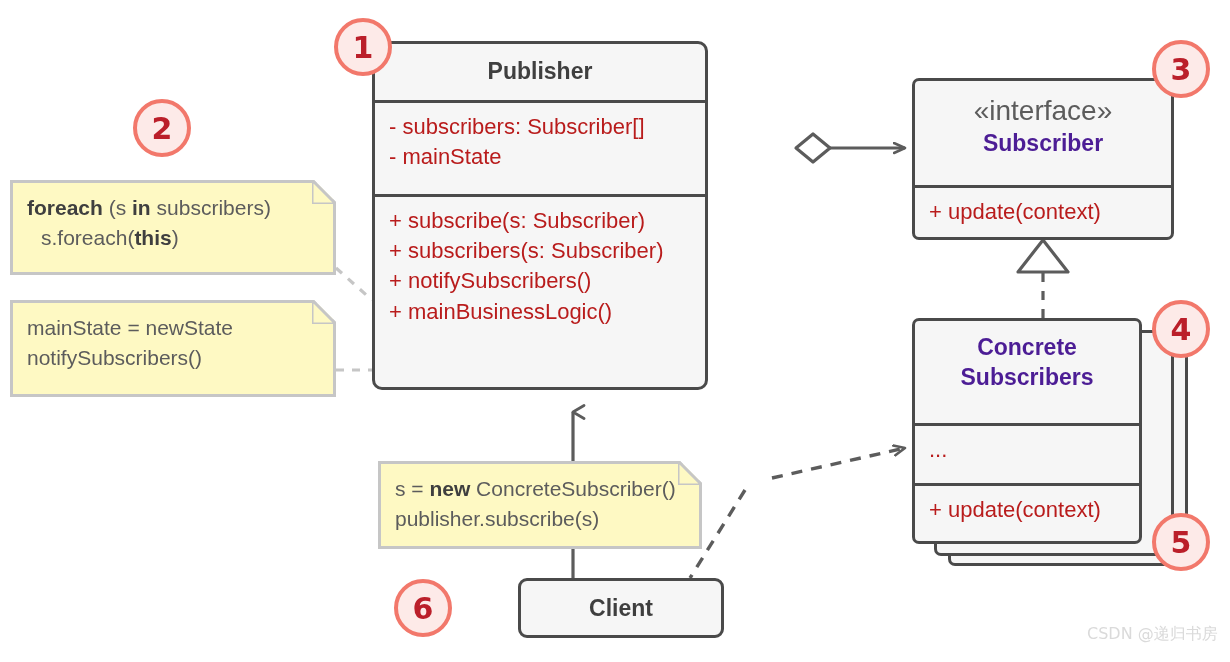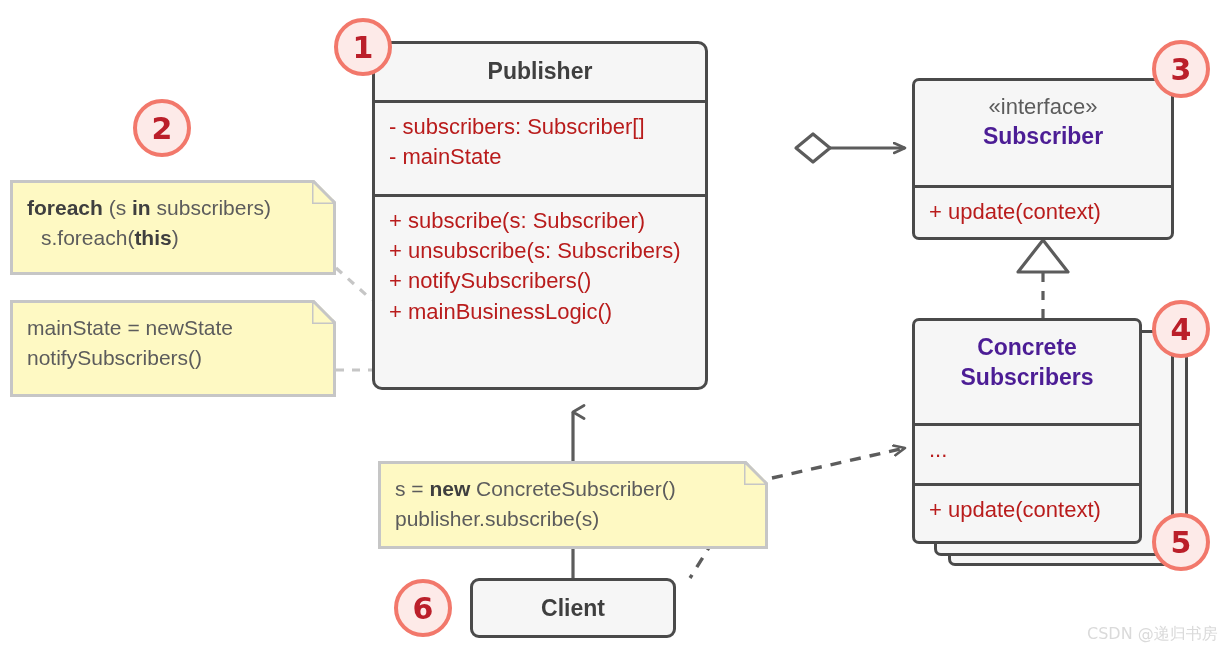--- a/index.html
+++ b/index.html
@@ -53,21 +53,21 @@
     font-weight: bold;
     color: #3f3f3f;
     font-size: 23px;
     padding-top: 12px;
     padding-bottom: 12px;
   }
   .uml-stereotype {
     display: block;
     font-weight: normal;
     color: #5c5c5c;
-    font-size: 22px;
+    font-size: 28px;
     line-height: 1.3;
   }
   .uml-name-strong {
     display: block;
     font-weight: bold;
     color: #4c1d95;
     font-size: 23px;
     line-height: 1.3;
   }
   .uml-member { display: block; white-space: nowrap; }
@@ -78,20 +78,21 @@
     box-sizing: border-box;
     border: 3px solid #4a4a4a;
     border-radius: 9px;
     background: #f6f6f6;
     display: flex;
     align-items: center;
     justify-content: center;
     font-weight: bold;
     color: #3f3f3f;
     font-size: 23px;
+    margin-left: 48px;
   }
 
   
   .note {
     position: absolute;
     box-sizing: border-box;
     background: #fef9c3;
     border: 3px solid #c6c6c6;
     color: #5c5c5c;
     font-size: 21px;
@@ -191,21 +192,21 @@
   </svg>
 
   <div class="uml-box" style="left:372px; top:41px; width:336px; height:349px;border-radius:10px;">
     <div class="uml-compartment uml-title">Publisher</div>
     <div class="uml-compartment" style="height:94px;">
       <span class="uml-member">- subscribers: Subscriber[]</span>
       <span class="uml-member">- mainState</span>
     </div>
     <div class="uml-compartment">
       <span class="uml-member">+ subscribe(s: Subscriber)</span>
-      <span class="uml-member">+ unsubscribe(s: Subscribers)</span>
+      <span class="uml-member">+ subscribers(s: Subscriber)</span>
       <span class="uml-member">+ notifySubscribers()</span>
       <span class="uml-member">+ mainBusinessLogic()</span>
     </div>
   </div>
 
   <div class="uml-box" style="left:912px; top:78px; width:262px; height:162px;">
     <div class="uml-compartment uml-title" style="height:104px;">
       <span class="uml-stereotype">«interface»</span>
       <span class="uml-name-strong">Subscriber</span>
     </div>
@@ -245,21 +246,21 @@
 
   <div class="note" style="left:10px; top:300px; width:326px; height:97px;">
     <span class="fold"></span>
     <svg class="fold-edge" viewBox="0 0 24 24">
       <path d="M0,0 L24,24 L0,24 Z" fill="none" stroke="#c6c6c6" stroke-width="3"></path>
     </svg>
     <span class="note-line">mainState = newState</span>
     <span class="note-line">notifySubscribers()</span>
   </div>
 
-  <div class="note" style="left:378px; top:461px; width:390px; height:88px;">
+  <div class="note" style="left:378px; top:461px; width:324px; height:88px;">
     <span class="fold"></span>
     <svg class="fold-edge" viewBox="0 0 24 24">
       <path d="M0,0 L24,24 L0,24 Z" fill="none" stroke="#c6c6c6" stroke-width="3"></path>
     </svg>
     <span class="note-line"><span>s = </span><b>new</b><span> ConcreteSubscriber()</span></span>
     <span class="note-line">publisher.subscribe(s)</span>
   </div>
 
   <div class="badge" style="left:334px; top:18px;">
     <span>1</span>

